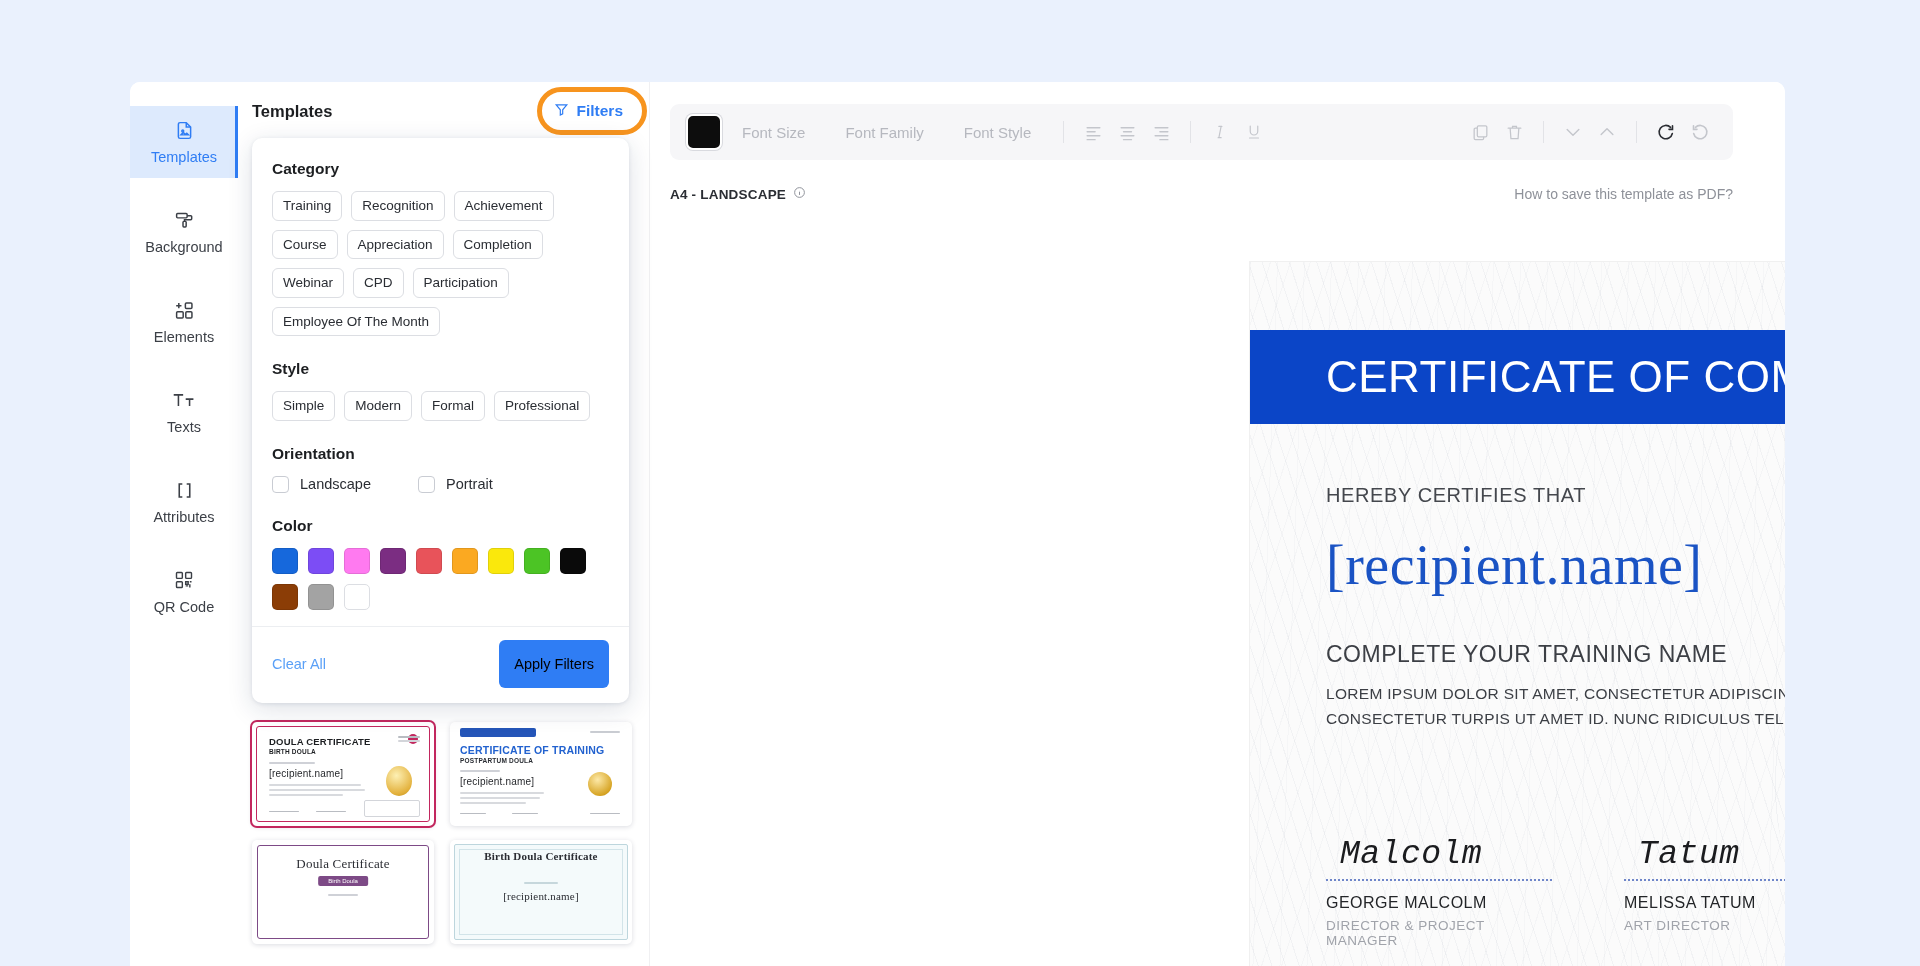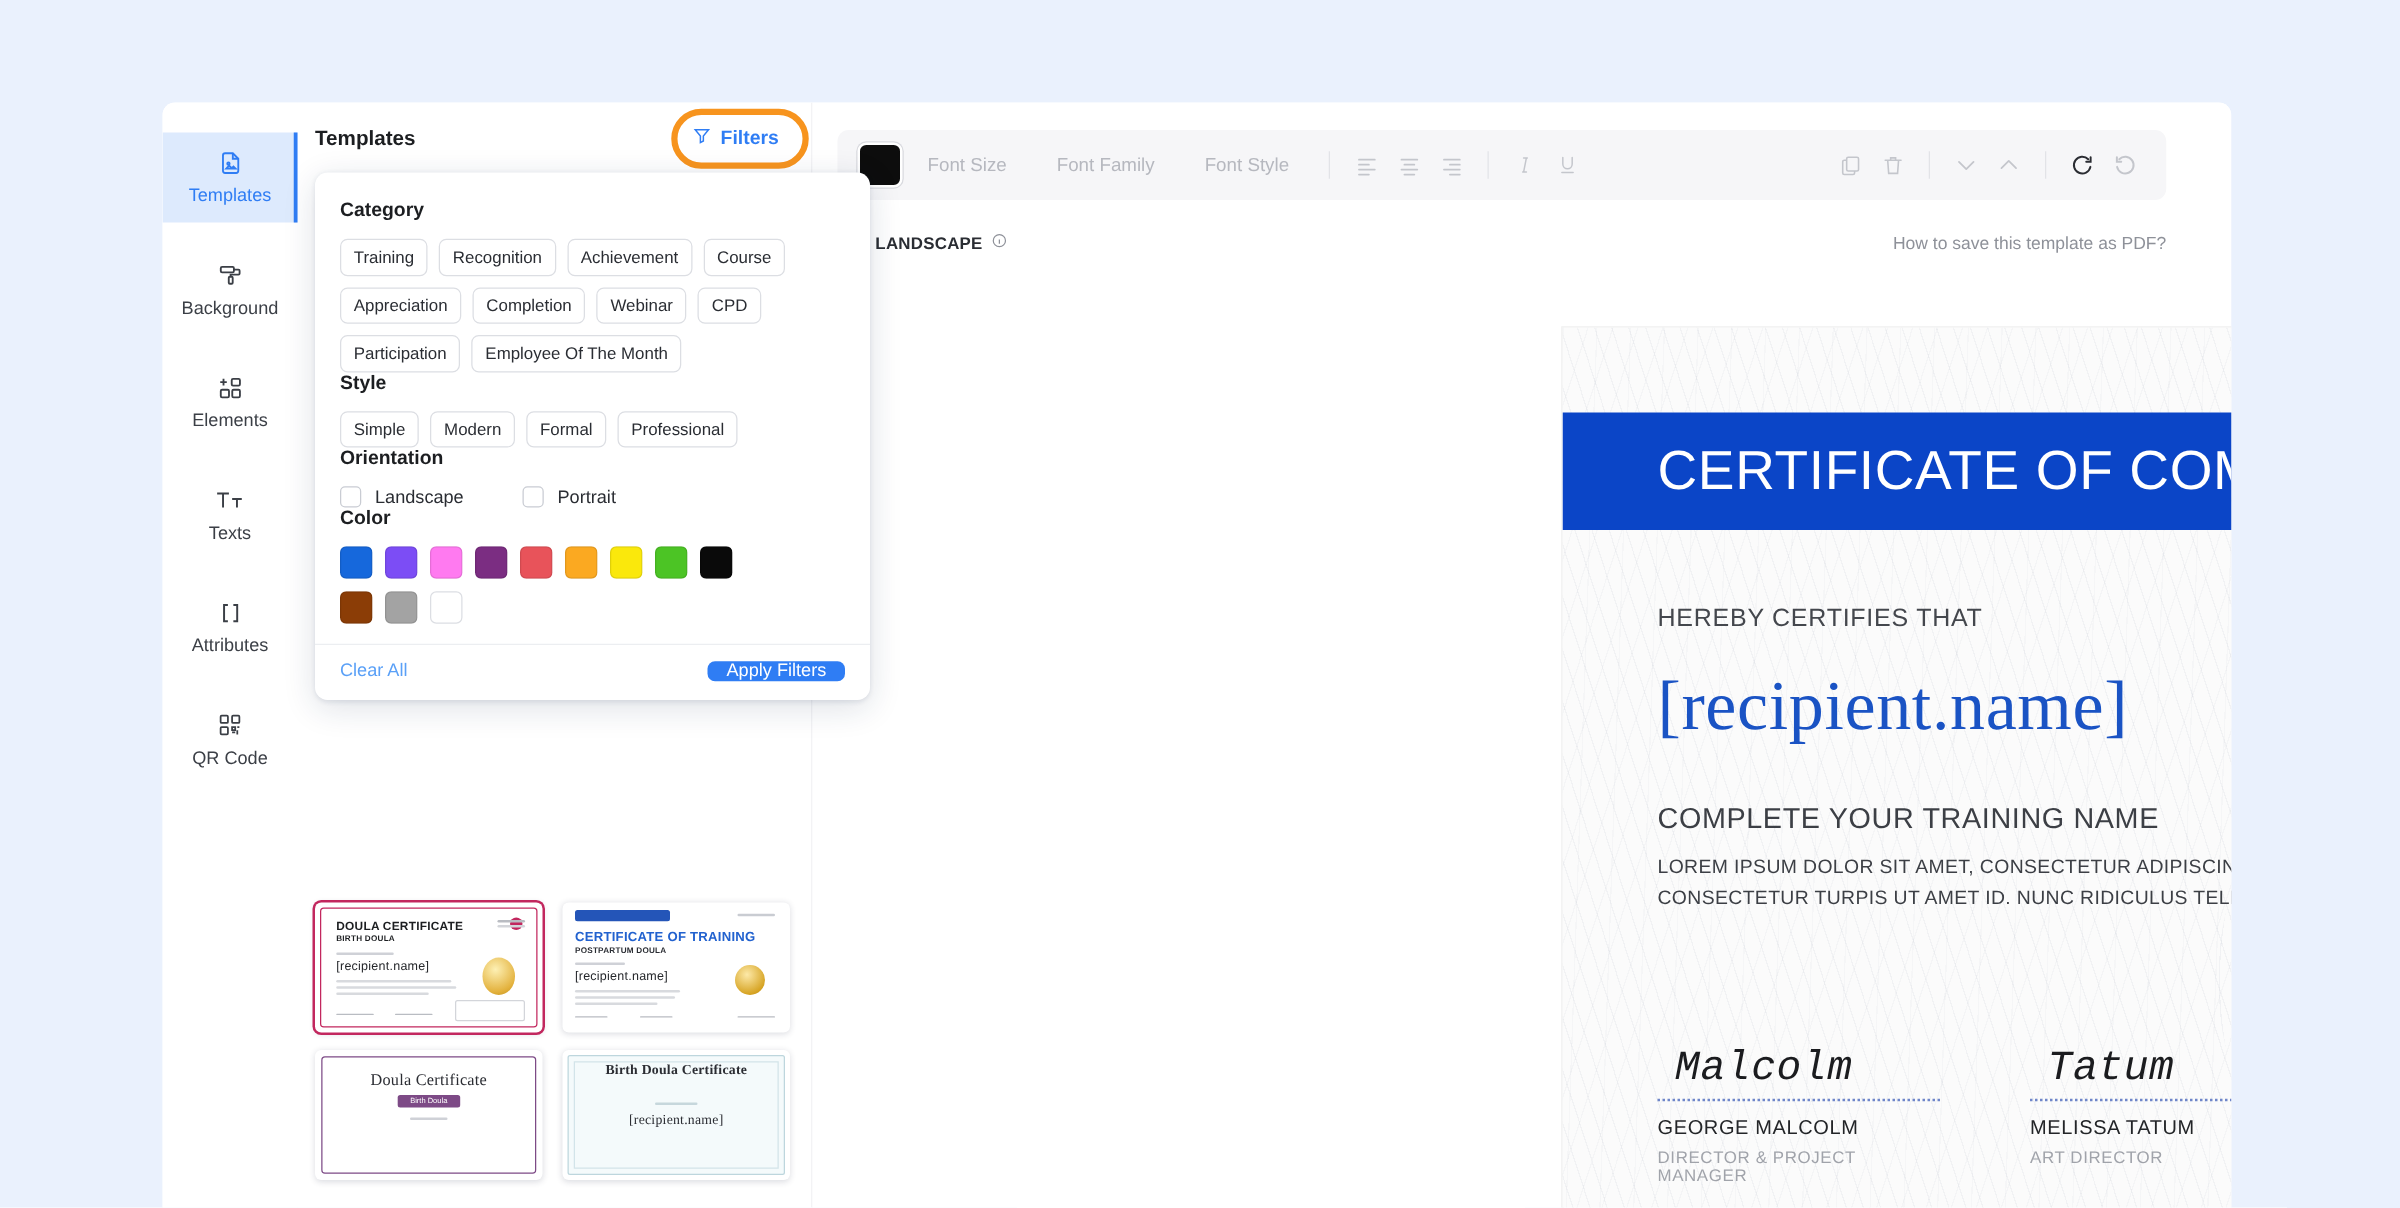--- a/index.html
+++ b/index.html
@@ -92,32 +92,32 @@
     border: none;
     cursor: pointer;
     padding: 0 4px;
     font-family: inherit;
   }
 
   
   .filter-card {
     position: absolute;
     left: 14px; top: 56px;
-    width: 444px;
+    width: 377px;
     background: #fff;
     border-radius: 10px;
     box-shadow: 0 6px 26px rgba(24,39,75,.14), 0 1px 4px rgba(24,39,75,.10);
     z-index: 5;
   }
   .filter-body { padding: 22px 20px 16px 20px; }
   .fgroup-title {
     font-size: 15.5px; font-weight: 700; color: #1c1e21;
     margin-bottom: 13px;
   }
-  .fgroup + .fgroup { }
+  .fgroup + .fgroup { margin-top: 24px; }
   .chips { display: flex; flex-wrap: wrap; gap: 9px; }
   .chip {
     border: 1px solid #dcdee3;
     border-radius: 6px;
     background: #fff;
     padding: 6px 10px;
     font-size: 13.5px;
     color: #2a2d33;
     cursor: pointer;
     font-family: inherit;
@@ -147,23 +147,23 @@
   .filter-foot {
     border-top: 1px solid #eceef1;
     padding: 13px 20px 15px 20px;
     display: flex; align-items: center; justify-content: space-between;
   }
   .clear-all {
     color: #5aa0f7; font-size: 14.5px; background: none; border: none;
     cursor: pointer; font-family: inherit; padding: 0;
   }
   .apply-btn {
-    background: #2f7df4; color: #ffffff;
+    background: #2f7df4; color: #000000;
     border: none; border-radius: 6px;
-    padding: 0 15px; font-size: 14.5px;
+    padding: 16px 15px; font-size: 14.5px;
     cursor: pointer; font-family: inherit;
   }
 
   
   .thumbs {
     position: absolute;
     left: 14px; top: 640px;
     width: 386px;
     display: grid;
     grid-template-columns: 182px 182px;

